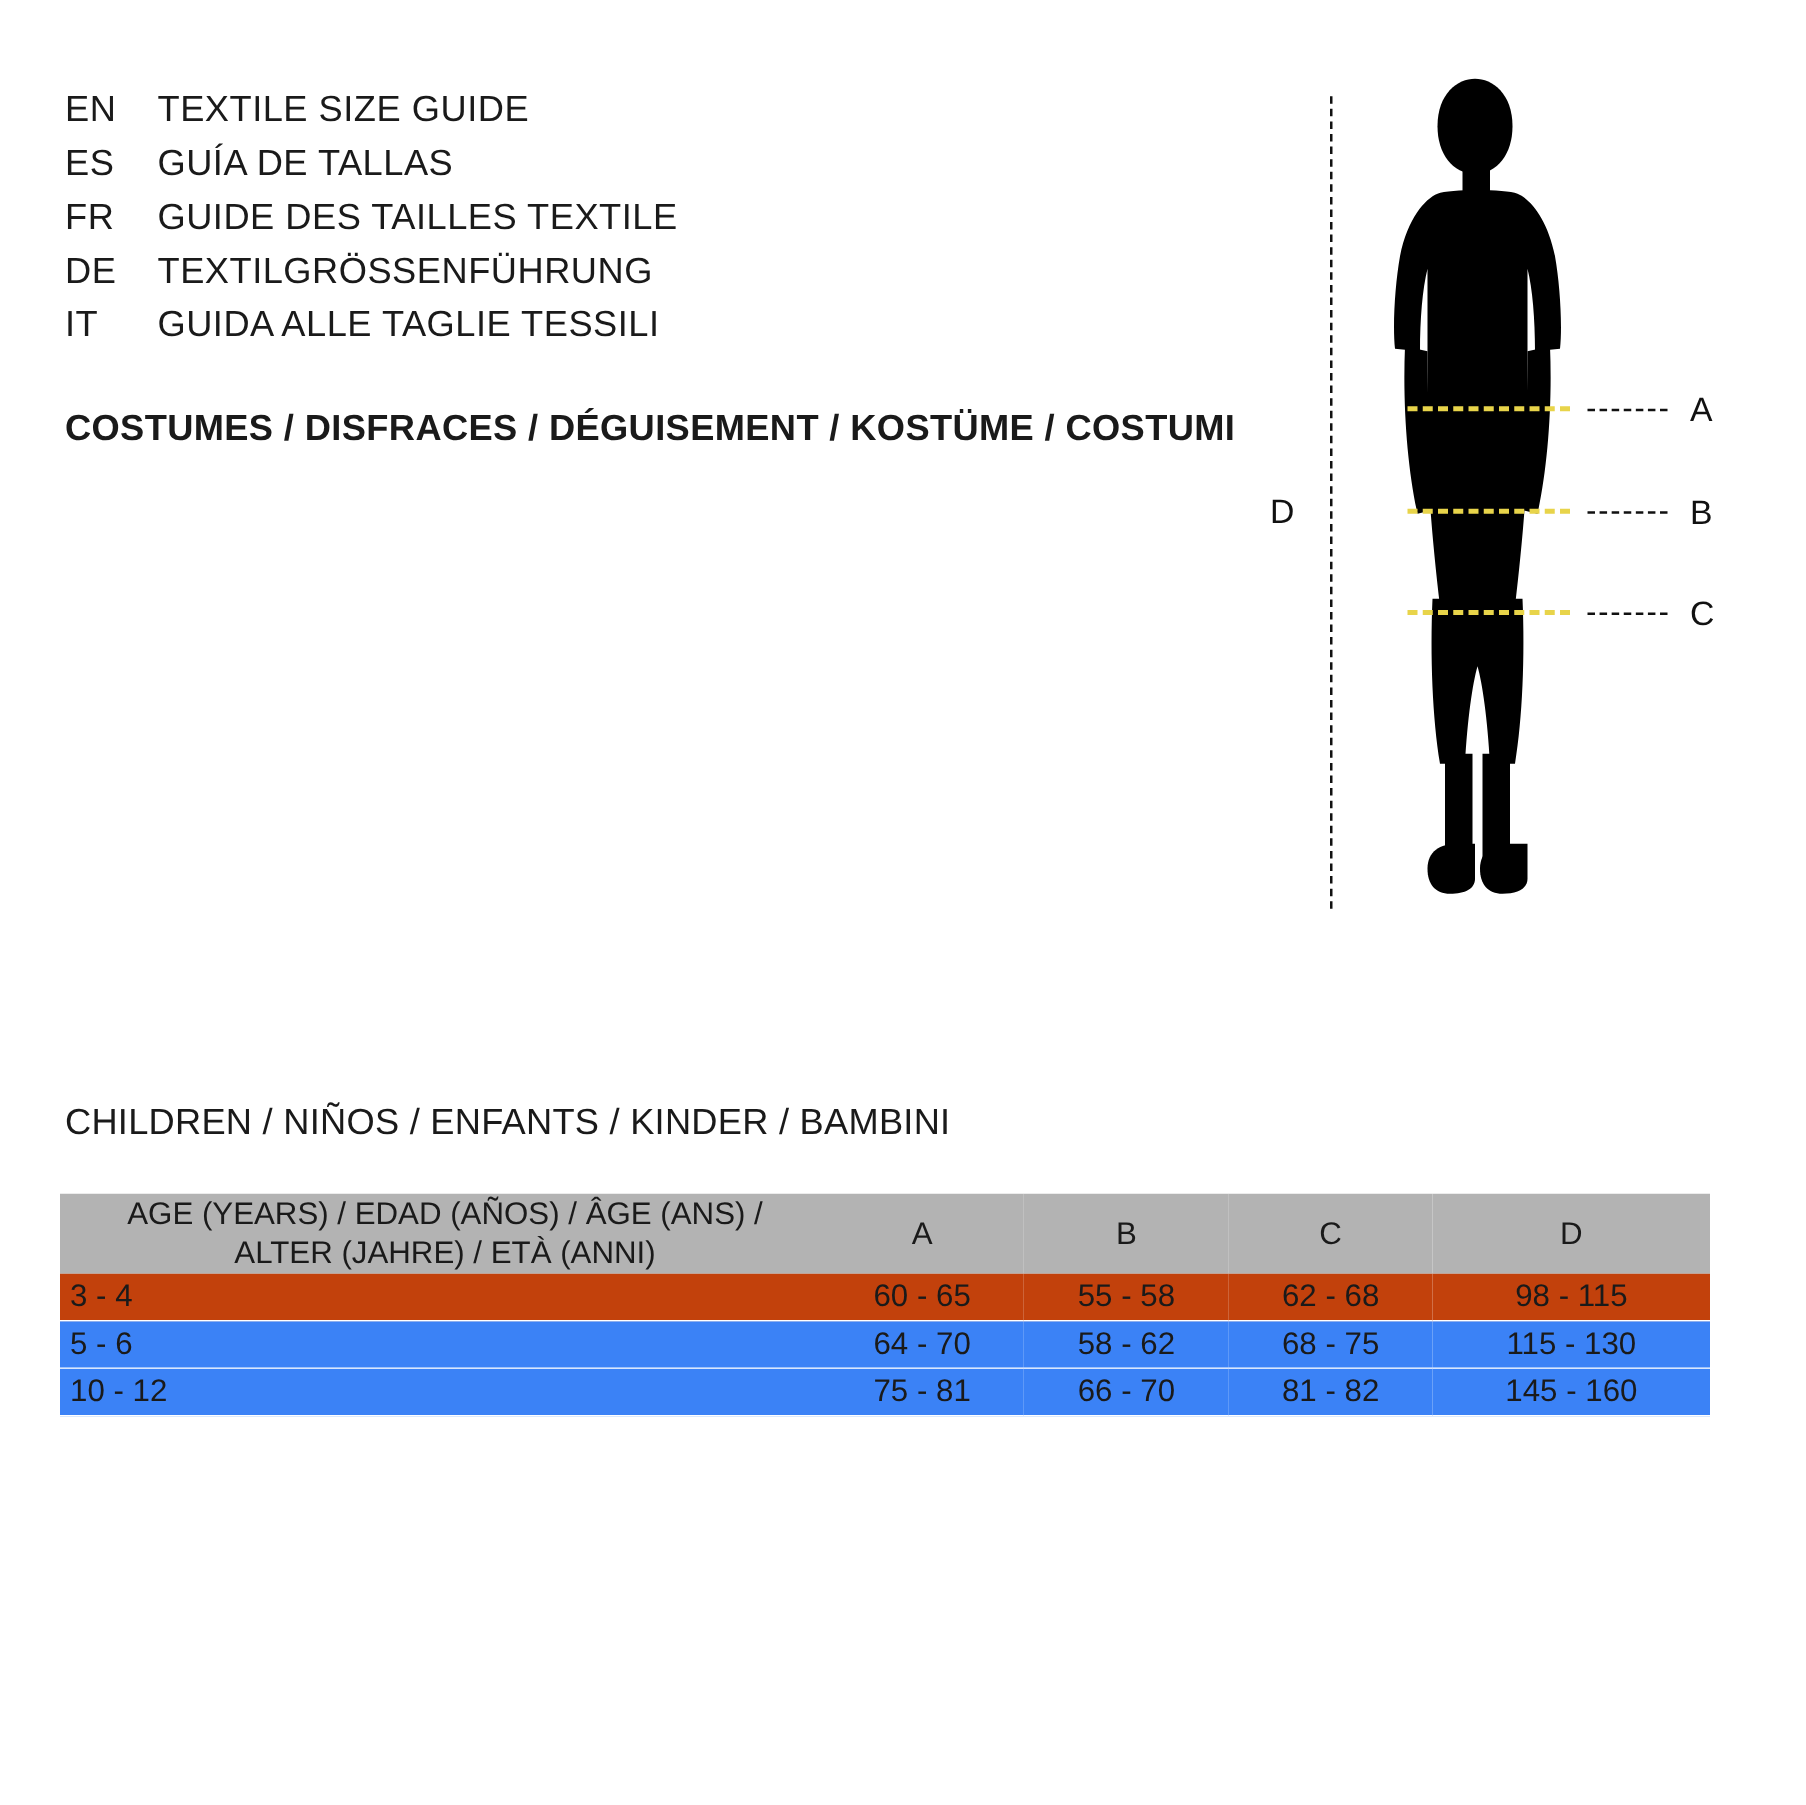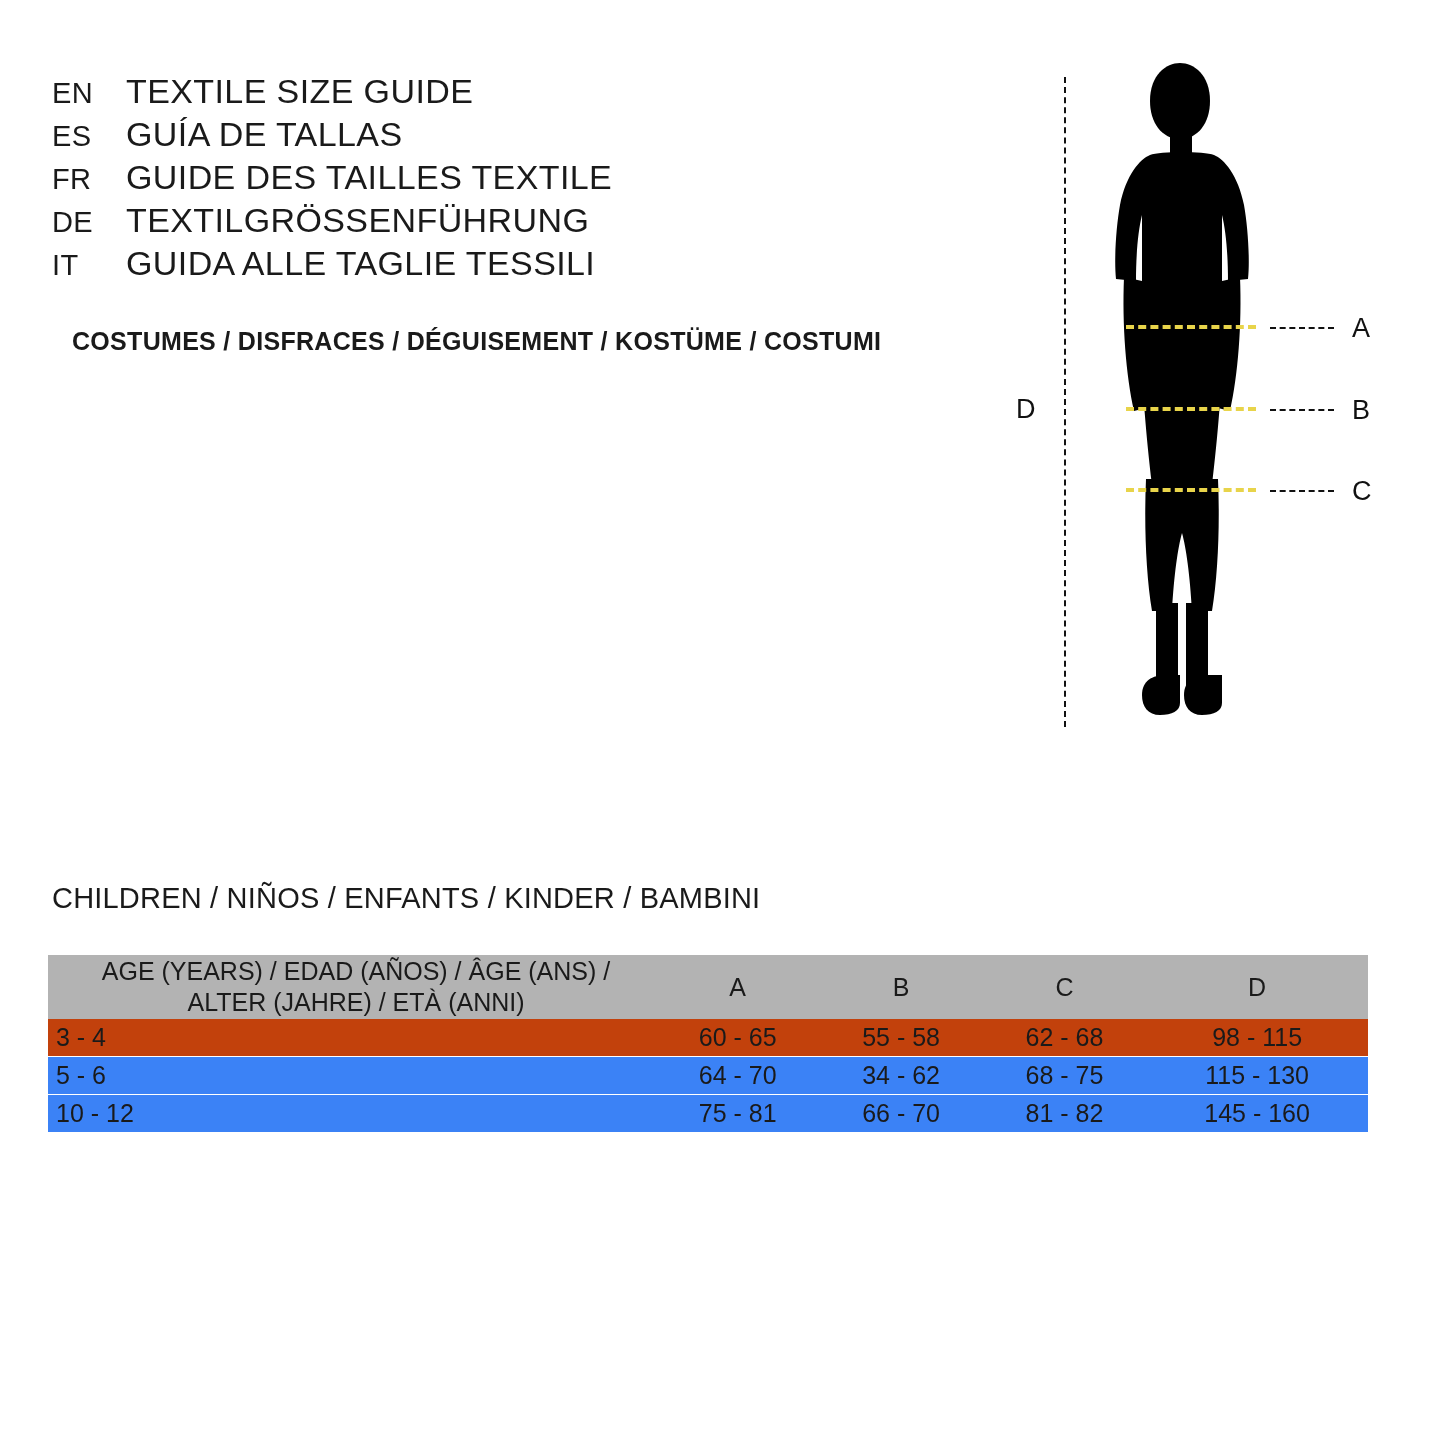--- a/index.html
+++ b/index.html
@@ -34,31 +34,30 @@
     height: 43px;
     font-size: 29px;
     letter-spacing: 0.4px;
   }
   .lang-code {
     width: 74px;
     flex: 0 0 74px;
     font-size: 29px;
   }
   .lang-text {
-    font-size: 34px;
+    font-size: 29px;
   }
 
   .costumes-line {
     position: absolute;
     left: 52px;
     top: 327px;
-    font-size: 25px;
+    font-size: 29px;
     font-weight: bold;
     letter-spacing: 0.3px;
-    margin-left: 20px;
   }
 
   
   .diagram {
     position: absolute;
     left: 980px;
     top: 55px;
     width: 420px;
     height: 680px;
   }
@@ -256,21 +255,21 @@
       <tr class="row-even">
         <td class="age-cell">3 - 4</td>
         <td>60 - 65</td>
         <td>55 - 58</td>
         <td>62 - 68</td>
         <td>98 - 115</td>
       </tr>
       <tr class="row-odd">
         <td class="age-cell">5 - 6</td>
         <td>64 - 70</td>
-        <td>34 - 62</td>
+        <td>58 - 62</td>
         <td>68 - 75</td>
         <td>115 - 130</td>
       </tr>
       <tr class="row-odd">
         <td class="age-cell">10 - 12</td>
         <td>75 - 81</td>
         <td>66 - 70</td>
         <td>81 - 82</td>
         <td>145 - 160</td>
       </tr>

